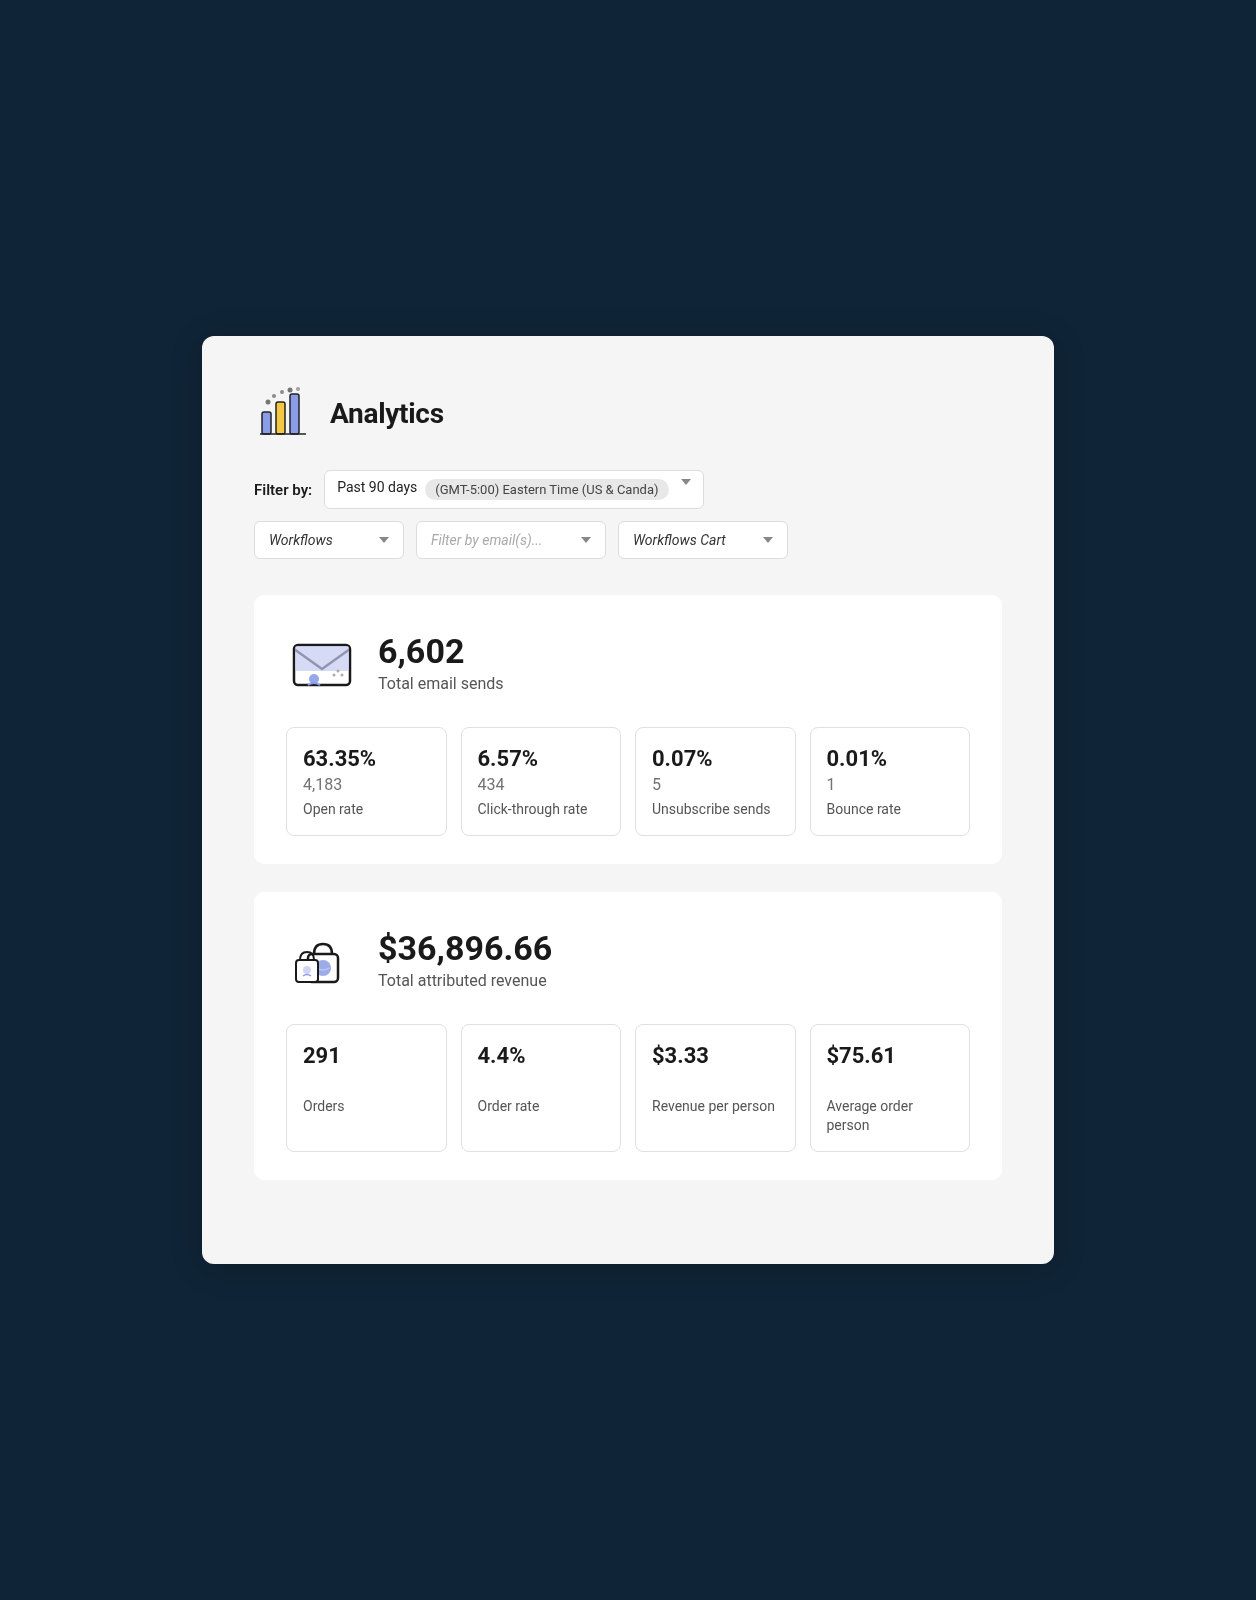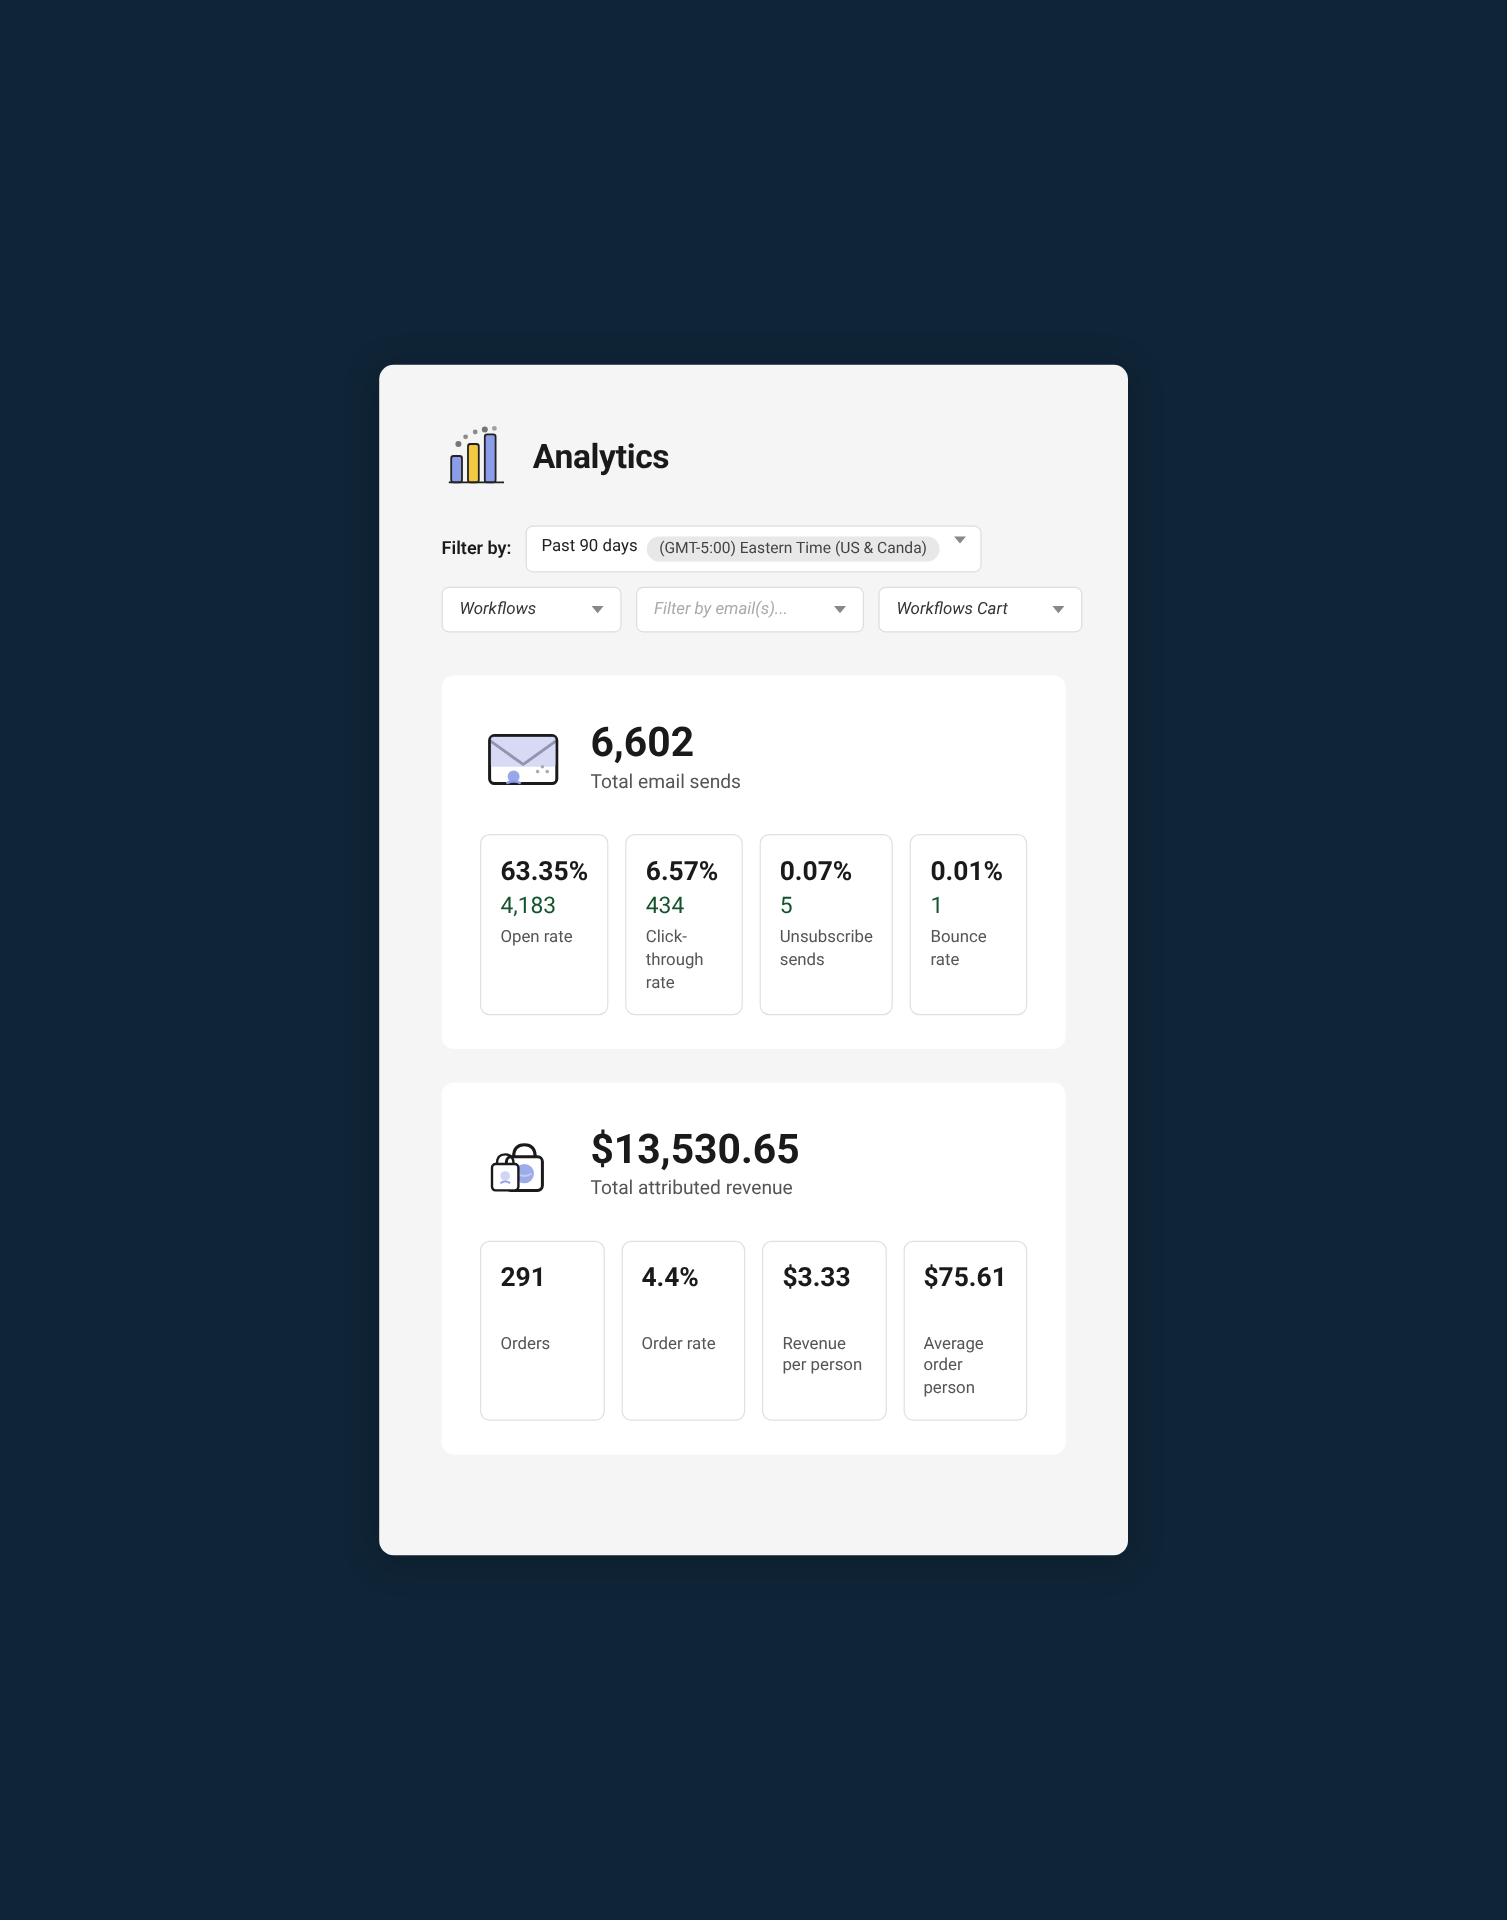--- a/index.html
+++ b/index.html
@@ -10,21 +10,21 @@
       justify-content: center;
       align-items: center;
       min-height: 1600px;
       width: 1256px;
       font-family: -apple-system, BlinkMacSystemFont, 'Segoe UI', Roboto, sans-serif;
     }
 
     .card {
       background: #f5f5f5;
       border-radius: 12px;
-      width: 624px;
+      width: 852px;
       padding: 48px 52px 56px 52px;
       box-shadow: 0 4px 32px rgba(0,0,0,0.18);
     }
 
     
     .header {
       display: flex;
       align-items: center;
       gap: 18px;
       margin-bottom: 28px;
@@ -168,22 +168,22 @@
     }
 
     .metric-value {
       font-size: 22px;
       font-weight: 700;
       color: #1a1a1a;
       margin-bottom: 4px;
     }
 
     .metric-sub {
-      font-size: 19px;
-      color: #14532d;
+      font-size: 16px;
+      color: #737373;
       margin-bottom: 6px;
     }
 
     .metric-label {
       font-size: 14px;
       color: #555;
       line-height: 1.35;
     }
 
     
@@ -303,21 +303,21 @@
           <path d="M31 44 Q37 48 43 44" stroke="#c5caf0" stroke-width="1.5" fill="none"></path>
 
           <rect x="10" y="36" width="22" height="22" rx="3" fill="white" stroke="#1a1a1a" stroke-width="2"></rect>
           <path d="M14 36 Q14 28 21 28 Q28 28 28 36" stroke="#1a1a1a" stroke-width="2" fill="none"></path>
 
           <circle cx="21" cy="46" r="4" fill="#c5caf0" opacity="0.8"></circle>
           <path d="M17 52 Q21 49 25 52" stroke="#8b9de8" stroke-width="1.5" fill="none"></path>
         </svg>
       </div>
       <div>
-        <div class="section-stat-big">$13,530.65</div>
+        <div class="section-stat-big">$36,896.66</div>
         <div class="section-stat-label">Total attributed revenue</div>
       </div>
     </div>
     <div class="metric-grid">
       <div class="metric-card">
         <div class="metric-value">291</div>
         <div class="metric-sub">&nbsp;</div>
         <div class="metric-label">Orders</div>
       </div>
       <div class="metric-card">

